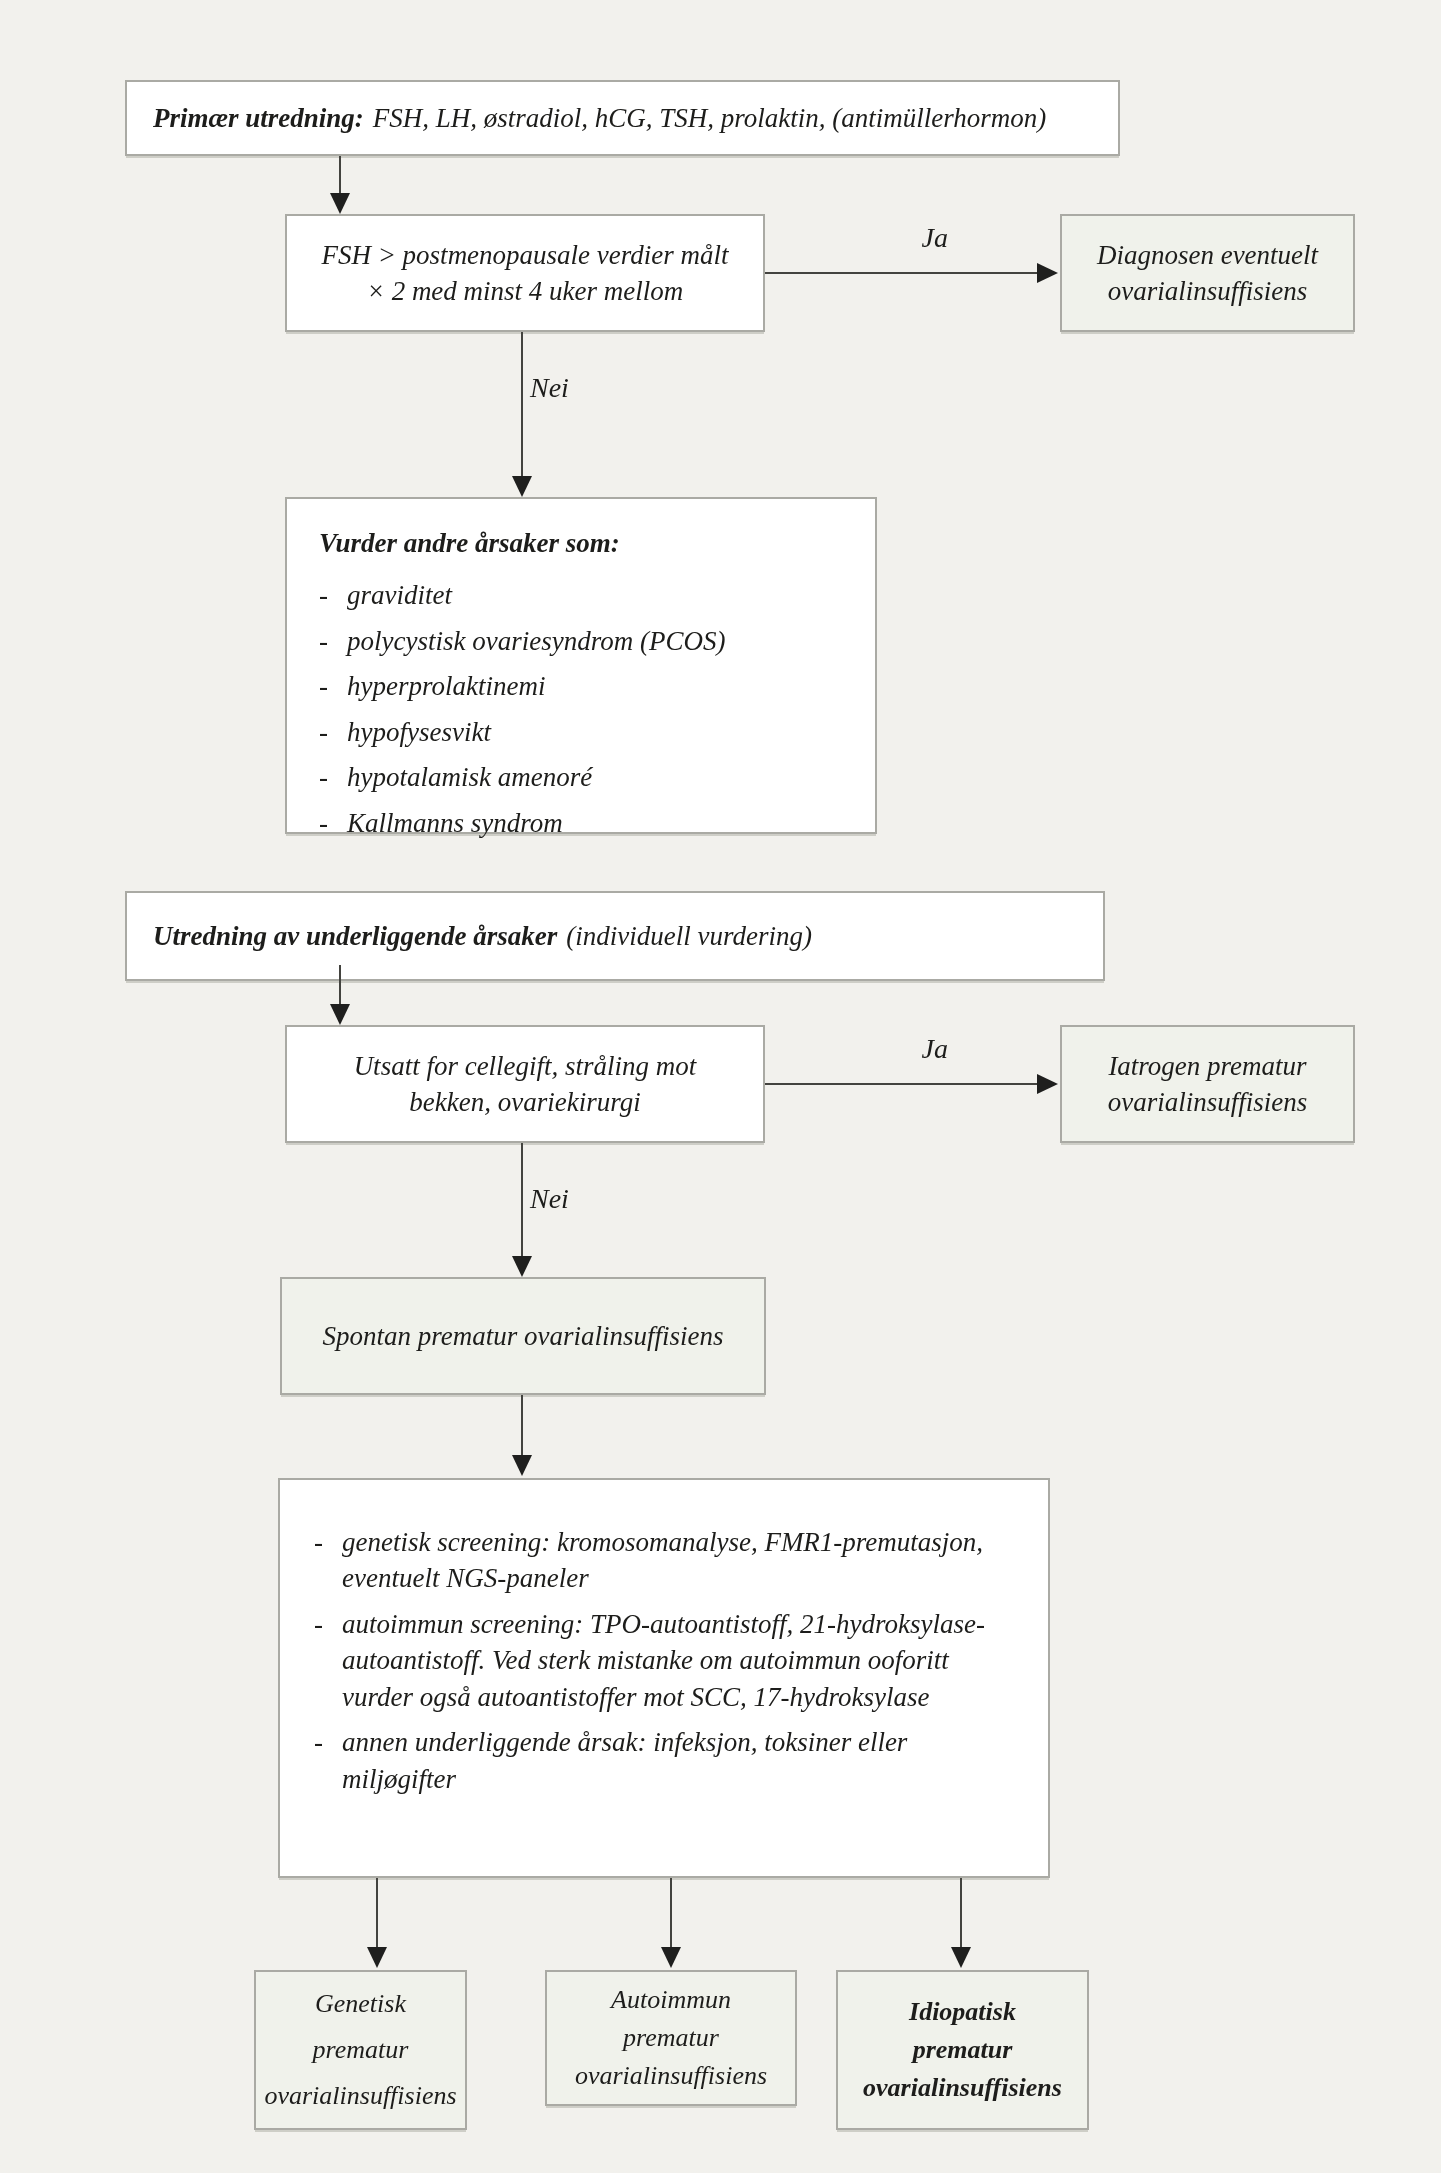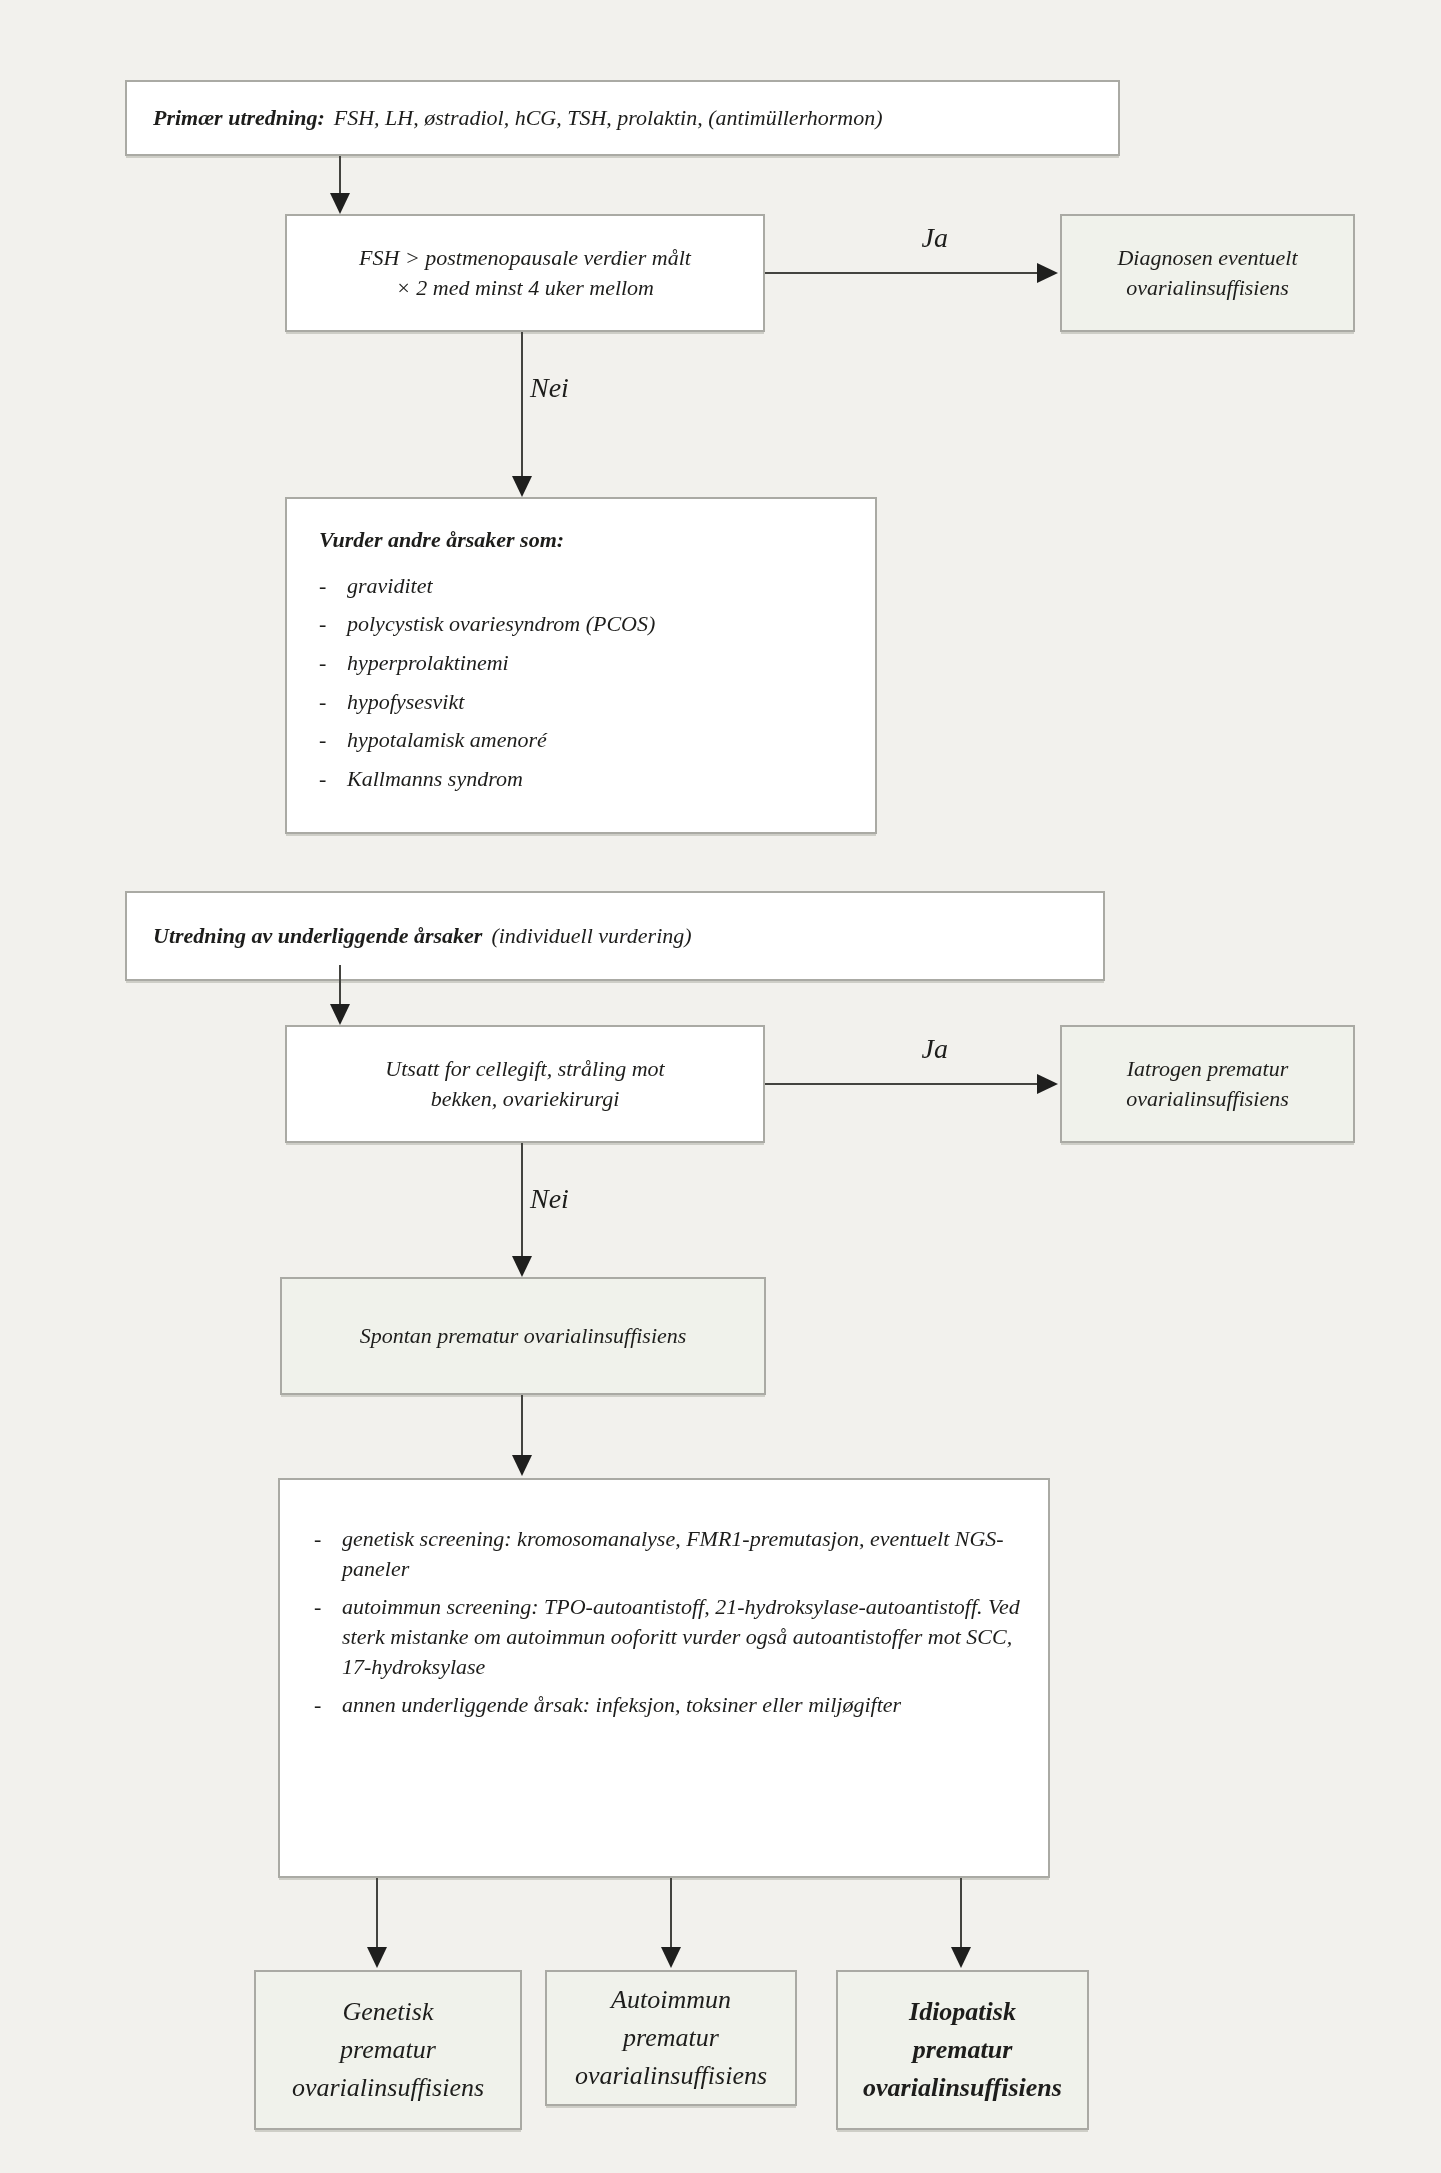--- a/index.html
+++ b/index.html
@@ -15,21 +15,21 @@
     background:#f2f1ed;
     overflow:hidden;
   }
   .node{
     position:absolute;
     background:#ffffff;
     border:2px solid #aaaaa4;
     box-shadow:0 3px 0 -1px rgba(140,140,130,.35);
     box-sizing:border-box;
     font-style:italic;
-    font-size:22px;
+    font-size:27px;
     line-height:1.35;
   }
   .node.result{background:#f0f2eb;}
   .node.header{display:flex;align-items:center;padding:0 26px;white-space:nowrap;}
   .node.center{display:flex;flex-direction:column;align-items:center;justify-content:center;text-align:center;}
   .bold{font-weight:700;margin-right:9px;}
   .heading{font-weight:700;margin:0 0 16px 0;}
   .li{display:flex;margin-bottom:9px;}
   .li .dash{flex:0 0 28px;}
   .li .it{flex:1;}
@@ -150,21 +150,21 @@
     </div>
   </div>
 
   <div class="vl" style="left:376px;top:1878px;height:70px;"></div>
   <div class="ah down" style="left:367px;top:1947px;"></div>
   <div class="vl" style="left:670px;top:1878px;height:70px;"></div>
   <div class="ah down" style="left:661px;top:1947px;"></div>
   <div class="vl" style="left:960px;top:1878px;height:70px;"></div>
   <div class="ah down" style="left:951px;top:1947px;"></div>
 
-  <div class="node result center outcome" style="left:254px;top:1970px;width:268px;height:160px;">
+  <div class="node result center outcome" style="left:254px;top:1970px;width:213px;height:160px;gap:8px;">
     <span>Genetisk</span>
     <span>prematur</span>
     <span>ovarialinsuffisiens</span>
   </div>
   <div class="node result center outcome" style="left:545px;top:1970px;width:252px;height:136px;">
     <span>Autoimmun</span>
     <span>prematur</span>
     <span>ovarialinsuffisiens</span>
   </div>
   <div class="node result center outcome" style="left:836px;top:1970px;width:253px;height:160px;font-weight:bold;">

